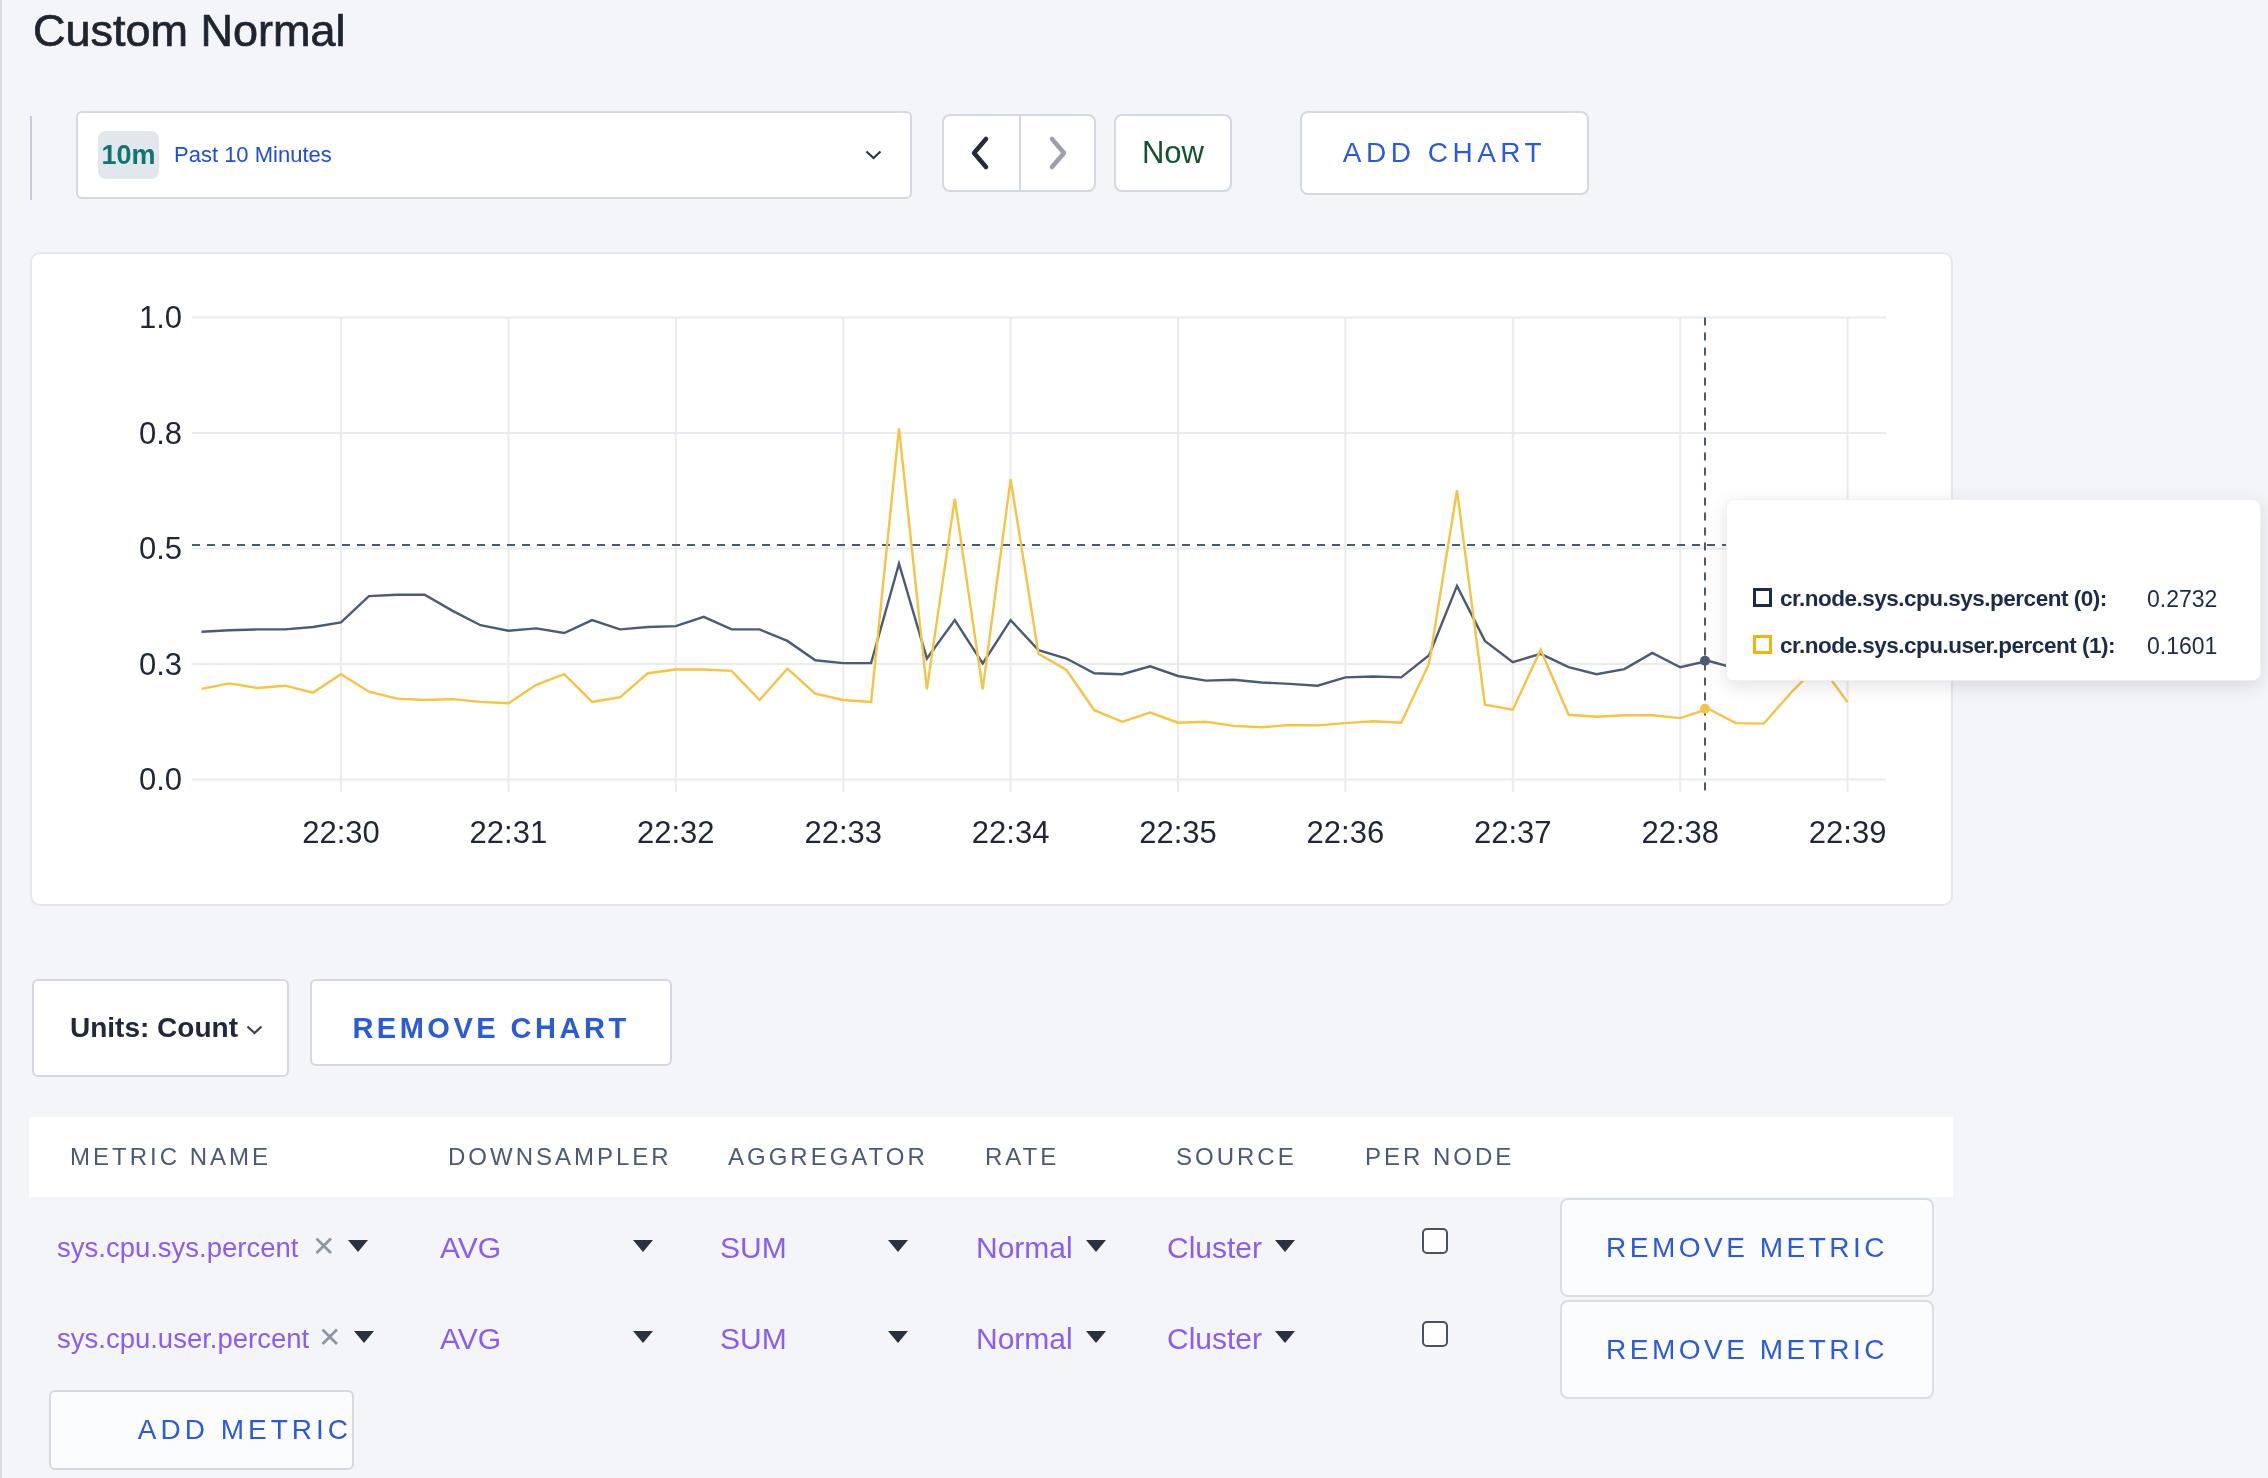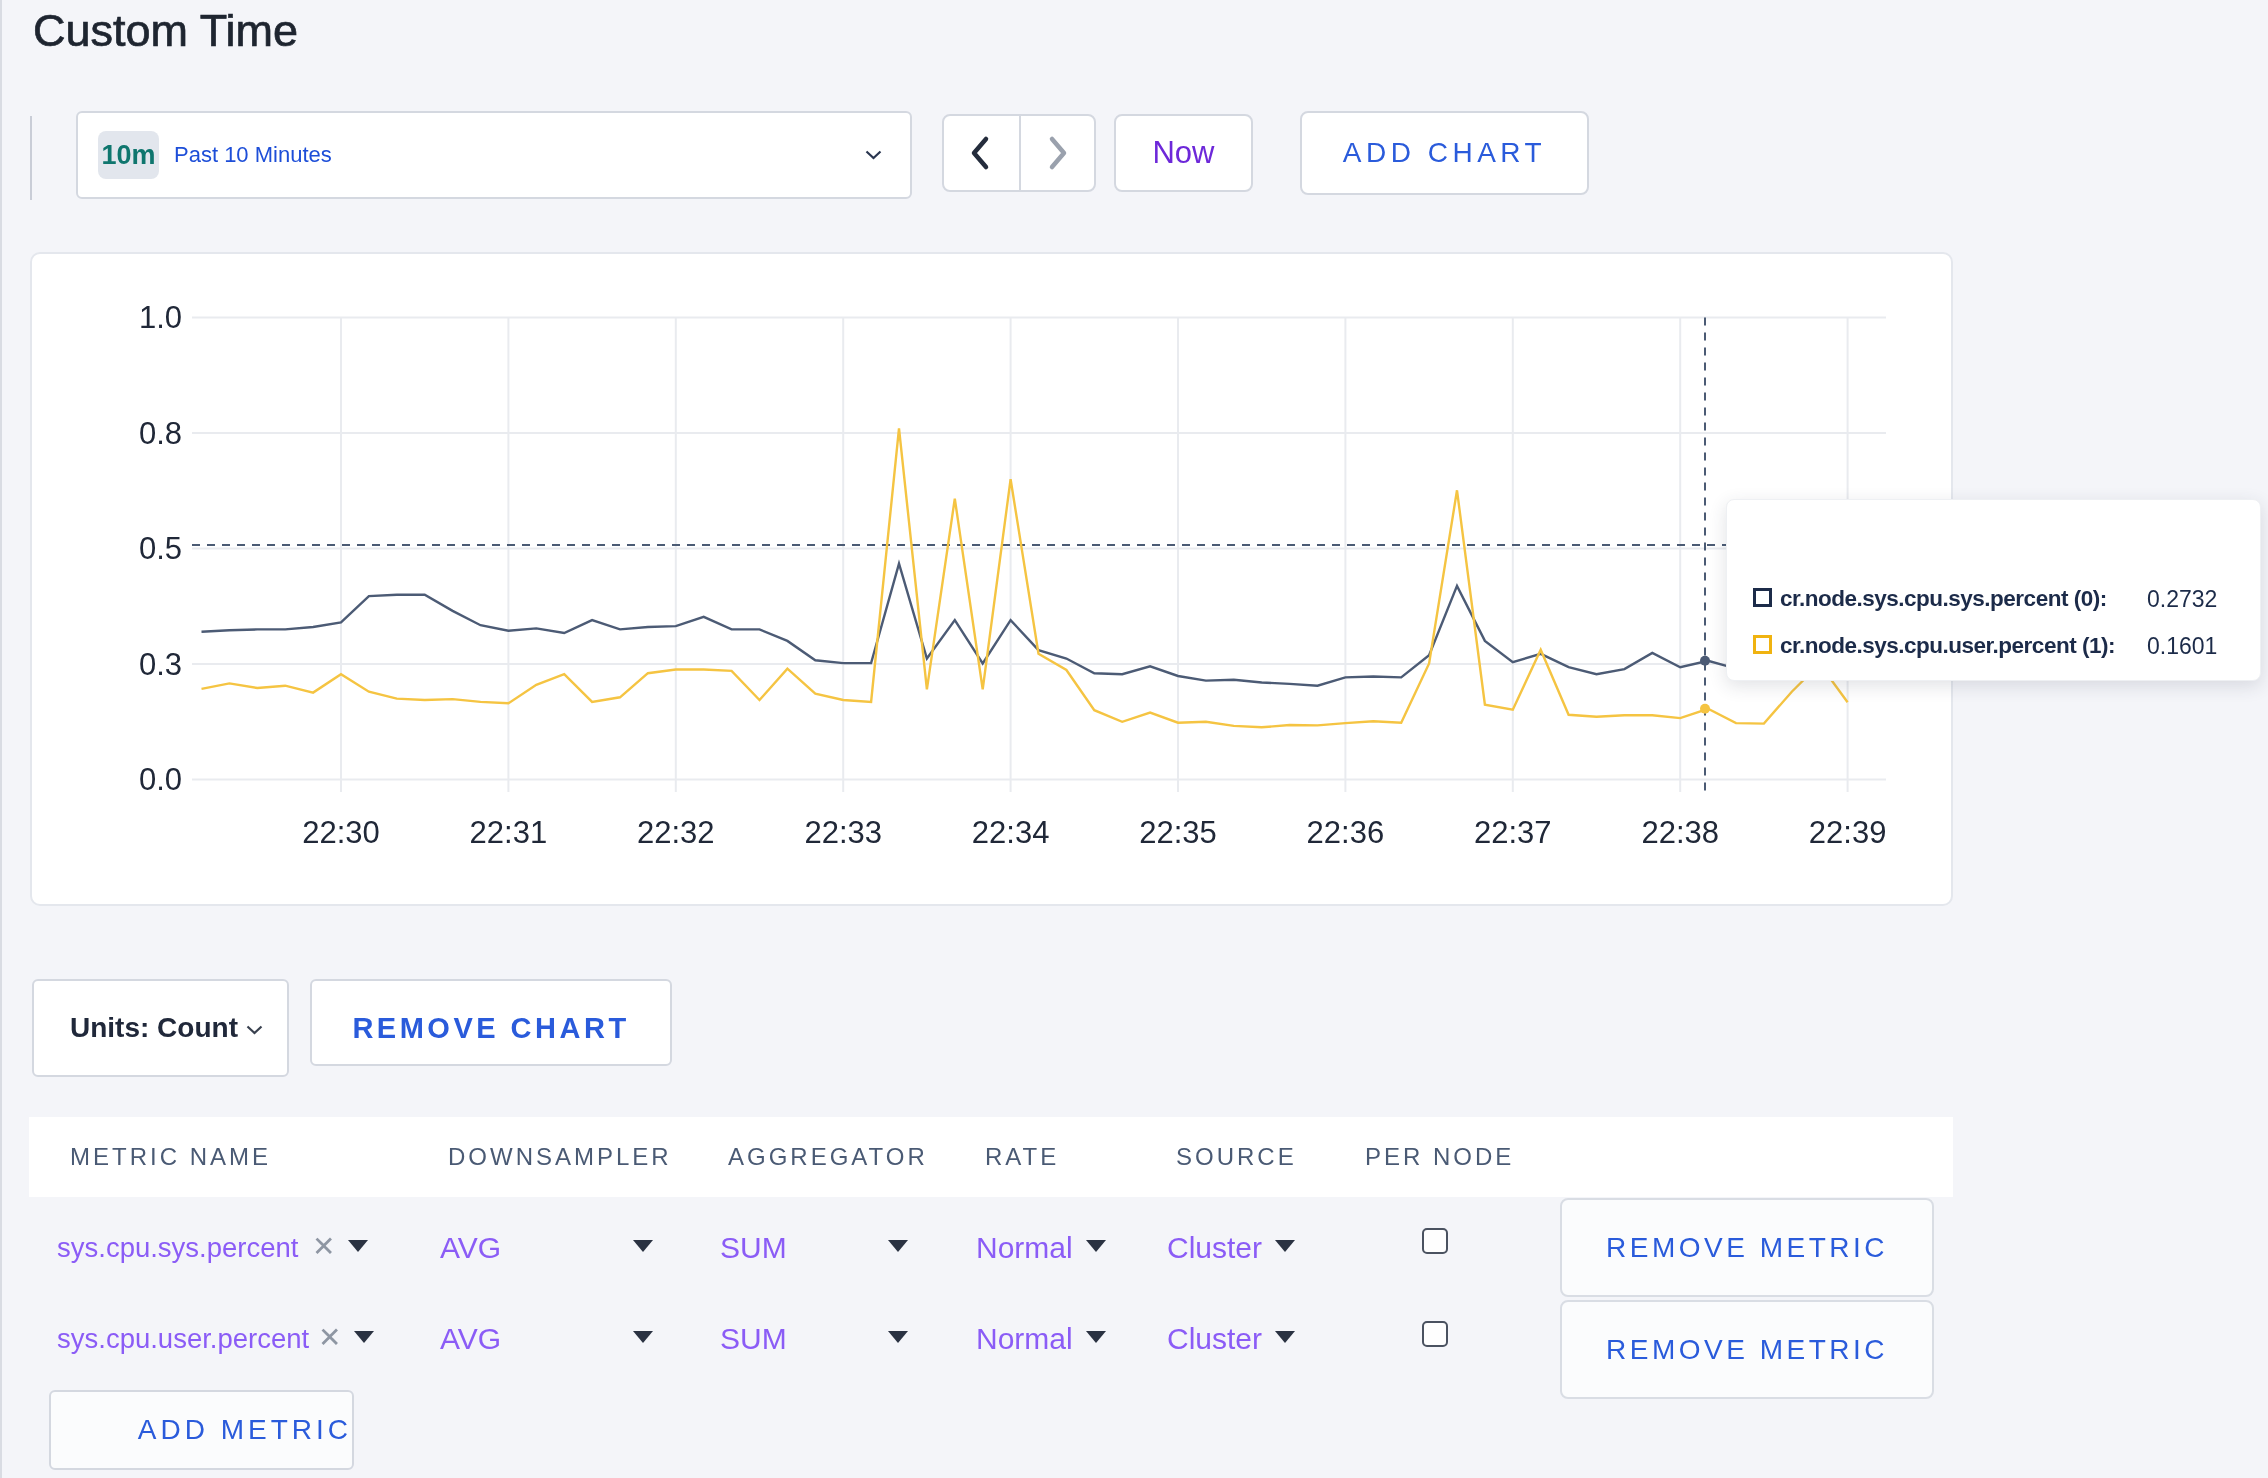--- a/index.html
+++ b/index.html
@@ -6,42 +6,42 @@
   html,body { width:2268px; height:1478px; background:#f4f5f9; font-family:"Liberation Sans", sans-serif; overflow:hidden; }
   .abs { position:absolute; }
   h1 { position:absolute; left:33px; top:5px; font-size:45px; font-weight:400; color:#1e2530; letter-spacing:0; -webkit-text-stroke:0.7px #1e2530; }
   .vbar { position:absolute; left:30px; top:116px; width:2px; height:84px; background:#c9cdd7; }
   .dropdown { position:absolute; left:76px; top:111px; width:836px; height:88px; background:#fff; border:2px solid #d4d8e0; border-radius:6px; }
   .badge { position:absolute; left:20px; top:18px; width:61px; height:48px; background:#e2e6ed; border-radius:8px; color:#0f766e; font-size:27px; font-weight:700; text-align:center; line-height:48px; }
   .ddlabel { position:absolute; left:96px; top:0; height:84px; line-height:84px; font-size:22px; color:#1d4ed8; }
   .ddchev { position:absolute; right:28px; top:37px; }
   .arrowgrp { position:absolute; left:942px; top:114px; width:154px; height:78px; background:#fff; border:2px solid #d4d8e0; border-radius:8px; }
   .arrowgrp .div { position:absolute; left:75px; top:0; width:2px; height:74px; background:#d4d8e0; }
-  .nowbtn { position:absolute; left:1114px; top:114px; width:139px; height:78px; background:#fff; border:2px solid #d4d8e0; border-radius:8px; color:#6d28d9; font-size:31px; text-align:center; line-height:74px; }
+  .nowbtn { position:absolute; left:1114px; top:114px; width:118px; height:78px; background:#fff; border:2px solid #d4d8e0; border-radius:8px; color:#14532d; font-size:31px; text-align:center; line-height:74px; }
   .addchart { position:absolute; left:1300px; top:111px; width:289px; height:84px; background:#fff; border:2px solid #d4d8e0; border-radius:8px; color:#2a5bdb; font-size:28px; font-weight:500; letter-spacing:4.5px; text-align:center; line-height:80px; }
   .card { position:absolute; left:30px; top:252px; width:1923px; height:654px; background:#fff; border:2px solid #e4e7ed; border-radius:10px; }
   .tooltip { position:absolute; left:1726px; top:499px; width:535px; height:182px; background:#fff; border:1px solid #eef0f3; border-radius:8px; box-shadow:0 5px 18px rgba(40,50,70,0.14); }
   .tt-row { position:absolute; left:0; width:100%; height:28px; font-size:26px; color:#1c2b49; white-space:nowrap; }
   .sq { position:absolute; left:26px; top:4px; width:19px; height:19px; background:#fff; }
   .unitsbtn { position:absolute; left:32px; top:979px; width:257px; height:98px; background:#fff; border:2px solid #d4d8e0; border-radius:6px; }
   .unitsbtn span { position:absolute; left:36px; top:0; line-height:94px; font-size:28px; font-weight:700; color:#20283a; }
   .removechart { position:absolute; left:310px; top:979px; width:362px; height:87px; background:#fff; border:2px solid #d4d8e0; border-radius:6px; color:#2a5bdb; font-size:29px; letter-spacing:3.5px; font-weight:700; text-align:center; line-height:94px; }
   .thead { position:absolute; left:29px; top:1117px; width:1924px; height:80px; background:#fff; }
   .th { position:absolute; top:0; height:80px; line-height:80px; font-size:24px; letter-spacing:3px; color:#4a5a74; font-weight:400; }
   .cell { position:absolute; font-size:30px; color:#8b5cf6; white-space:nowrap; }
   .tri { display:inline-block; width:0; height:0; border-left:10px solid transparent; border-right:10px solid transparent; border-top:12px solid #2a3242; }
   .xmark { color:#8e96a3; font-size:28px; }
   .checkbox { position:absolute; width:26px; height:26px; border:2px solid #4a5260; border-radius:5px; background:#fefefe; }
   .rmbtn { position:absolute; left:1560px; width:374px; height:99px; background:#fbfcfd; border:2px solid #d9dde4; border-radius:8px; color:#2a5bdb; font-size:28px; letter-spacing:3.5px; font-weight:500; text-align:center; line-height:95px; }
   .addmetric { position:absolute; left:49px; top:1390px; width:305px; height:80px; background:#fbfcfd; border:2px solid #d4d8e0; border-radius:6px; color:#2a5bdb; font-size:28px; letter-spacing:4px; font-weight:500; text-align:right; line-height:76px; }
 </style>
 </head>
 <body>
 <div style="position:absolute;left:0;top:0;width:2px;height:1478px;background:#d9dce3"></div>
-<h1>Custom Time</h1>
+<h1>Custom Normal</h1>
 <div class="vbar"></div>
 
 <div class="dropdown">
   <div class="badge">10m</div>
   <div class="ddlabel">Past 10 Minutes</div>
   <svg class="ddchev" width="17" height="10" viewBox="0 0 17 10">
       <path d="M1.5 1.5 L8.5 8 L15.5 1.5" fill="none" stroke="#2a3650" stroke-width="2.2"></path>
     </svg>
 </div>
 

